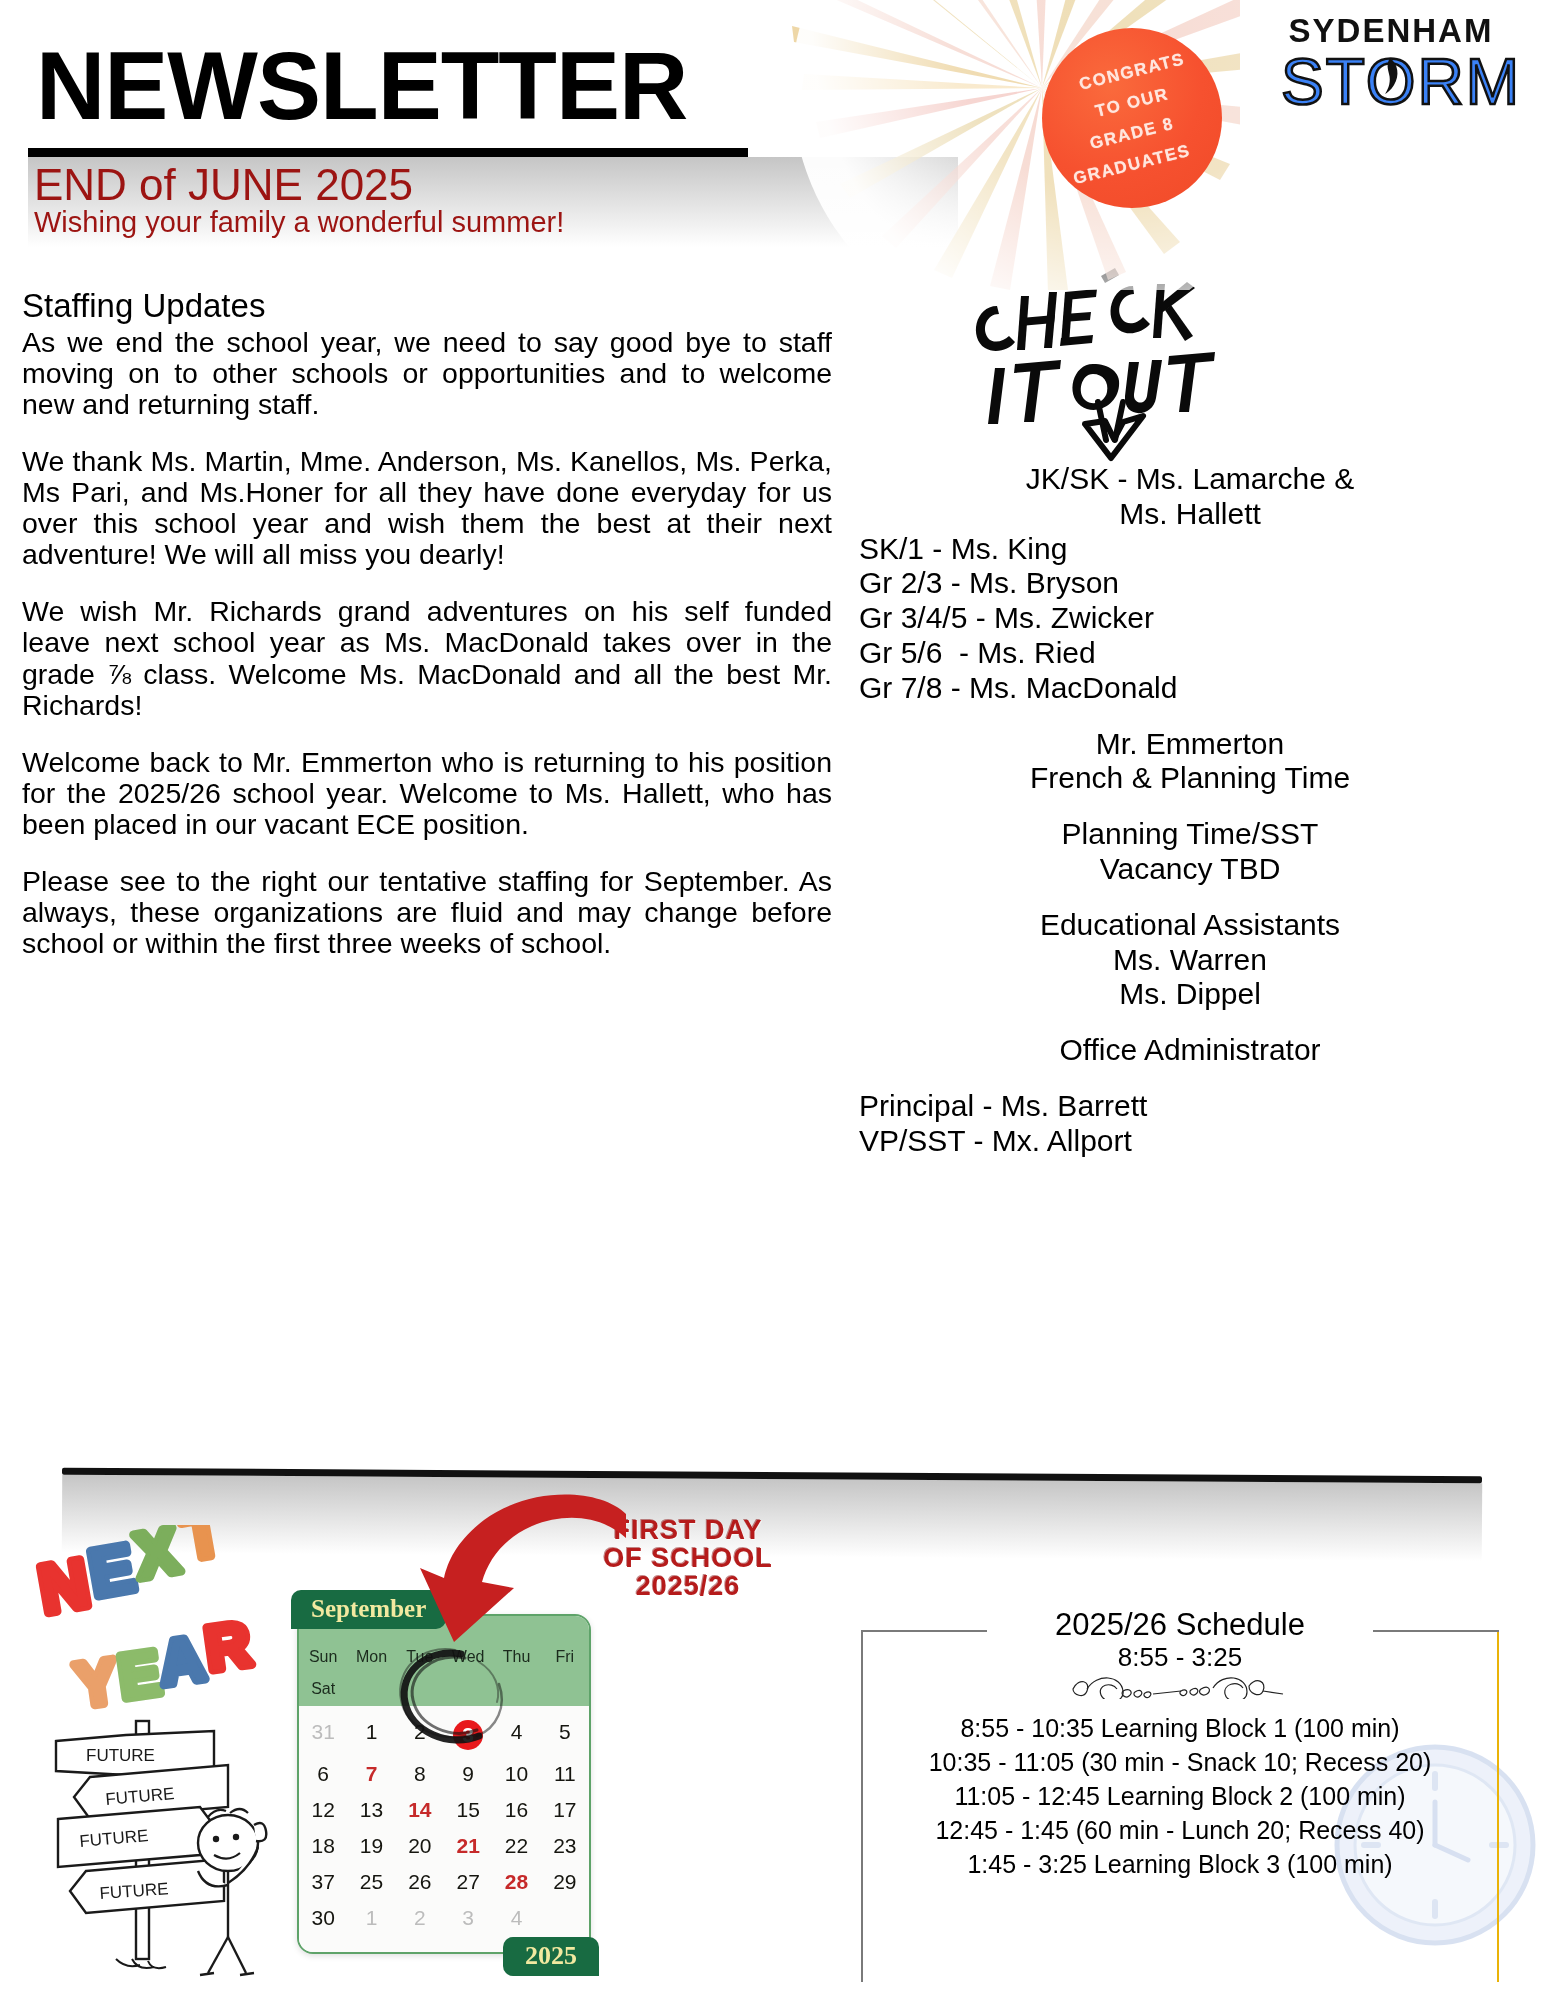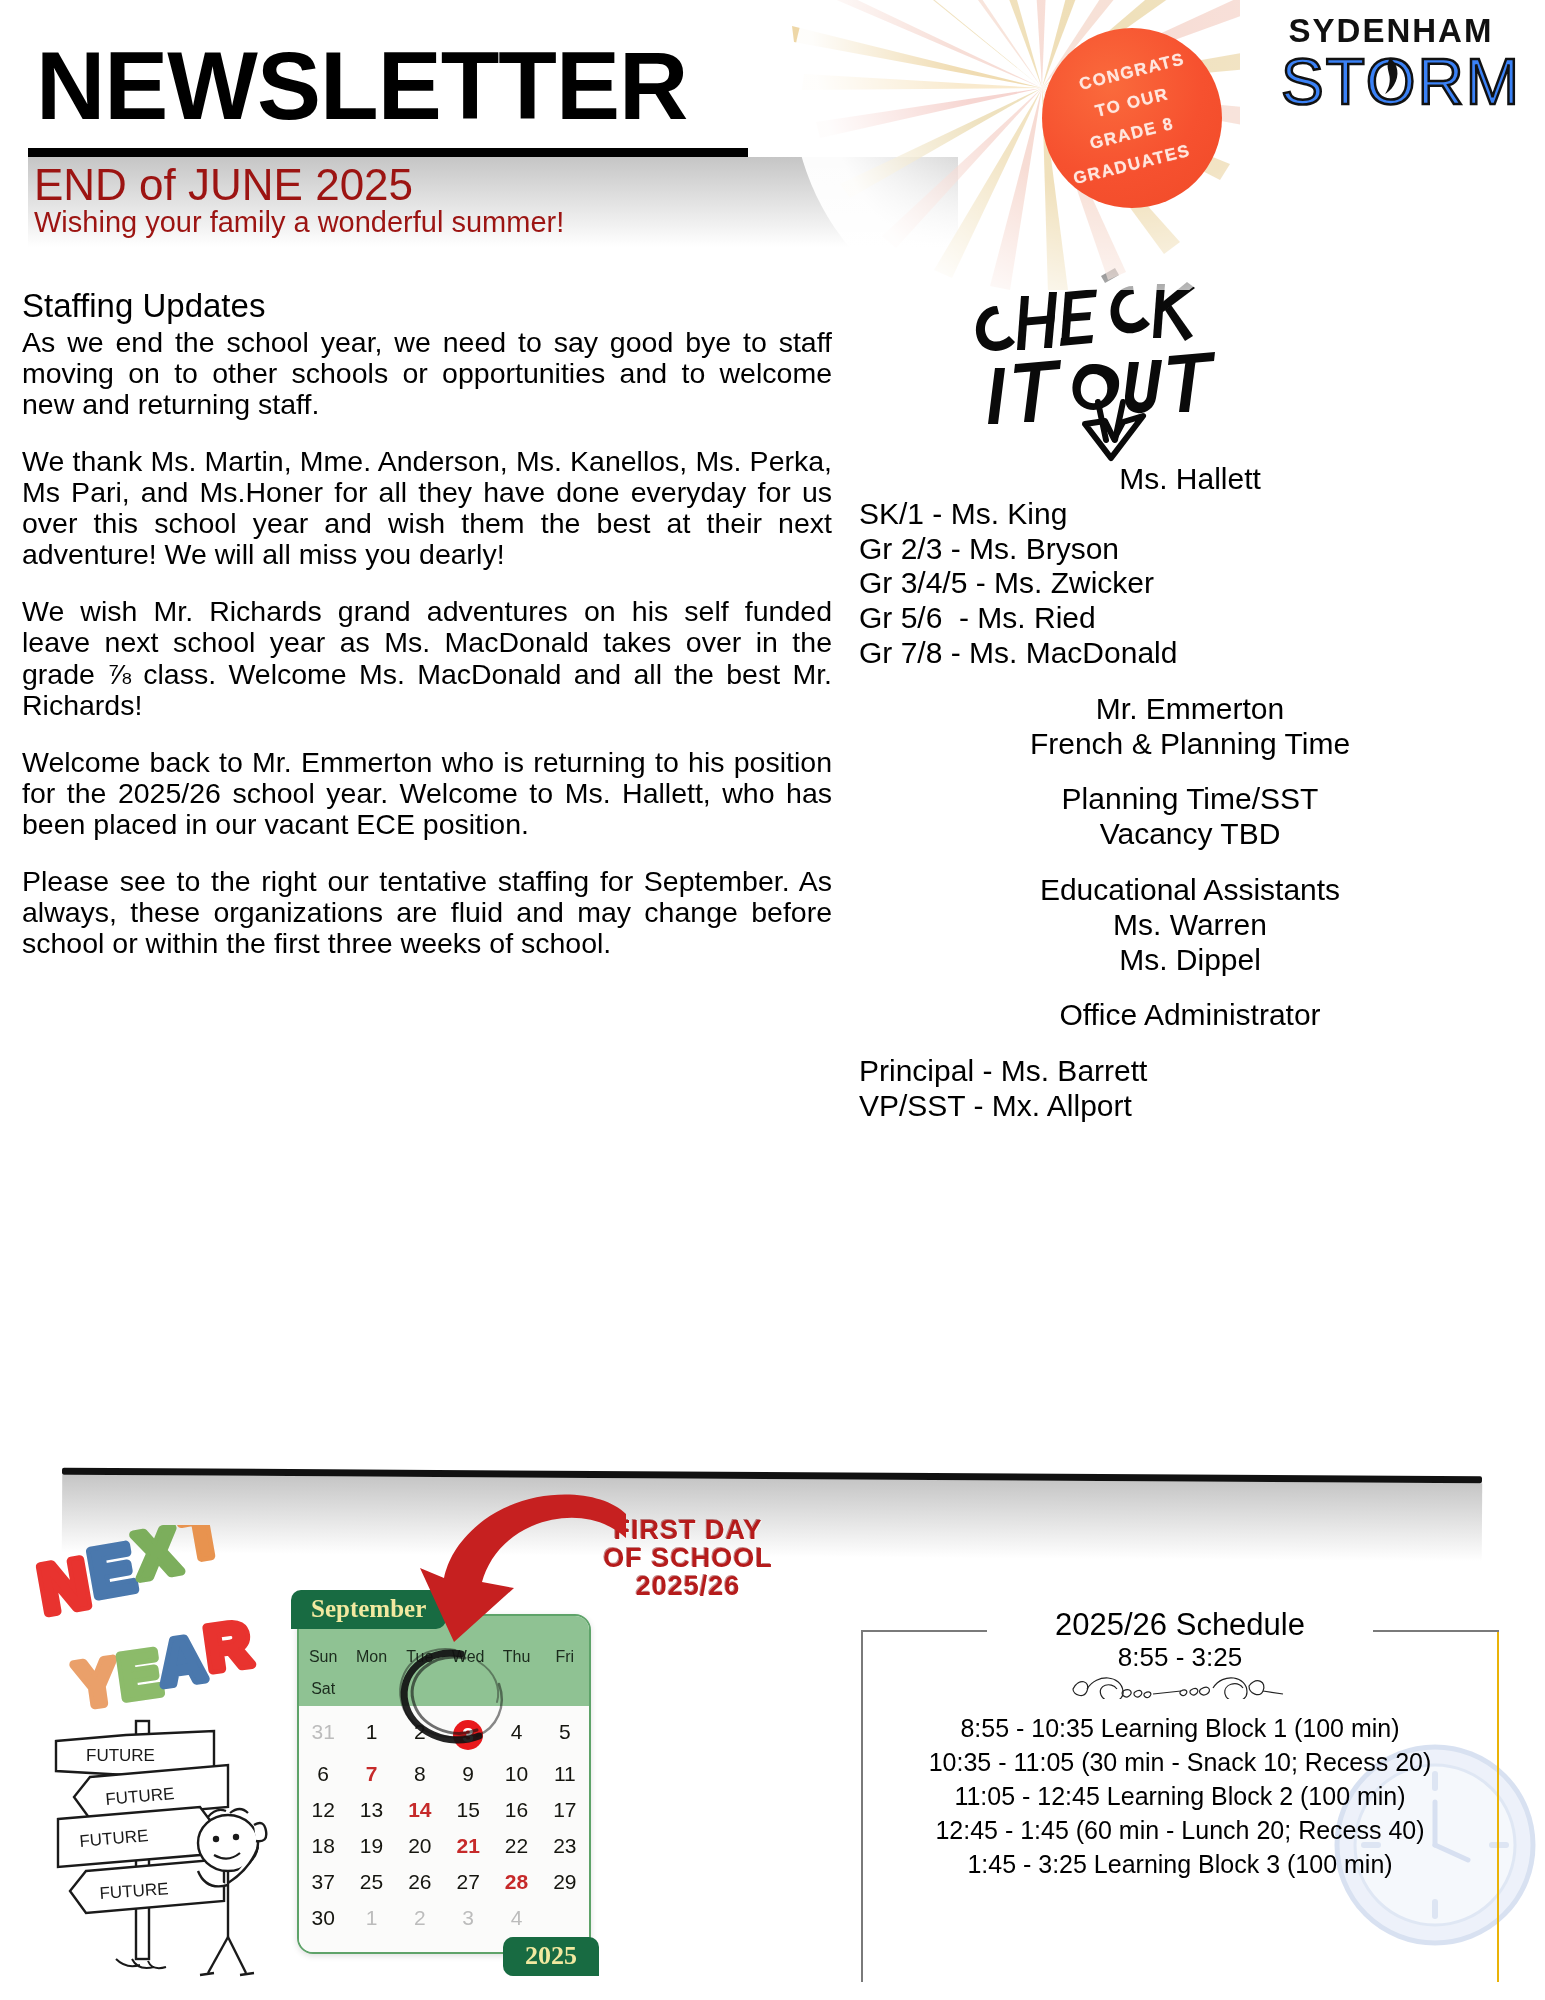--- a/index.html
+++ b/index.html
@@ -454,20 +454,21 @@
 
       <g fill="none" stroke="#0a0a0a" stroke-width="6" stroke-linejoin="round" stroke-linecap="round">
         <path d="M133 140 L141 178 M158 140 L150 178"></path>
         <path d="M120 162 L146 196 L178 154 L158 160 L149 177 L140 159 Z"></path>
       </g>
     </svg>
   </div>
 
   <div id="staff-list">
     <div class="staff-group">
+      <div class="staff-line">JK/SK - Ms. Lamarche &amp;</div>
       <div class="staff-line">Ms. Hallett</div>
       <div class="staff-line" style="text-align:left;padding-left:14px">SK/1 - Ms. King</div>
       <div class="staff-line" style="text-align:left;padding-left:14px">Gr 2/3 - Ms. Bryson</div>
       <div class="staff-line" style="text-align:left;padding-left:14px">Gr 3/4/5 - Ms. Zwicker</div>
       <div class="staff-line" style="text-align:left;padding-left:14px">Gr 5/6  - Ms. Ried</div>
       <div class="staff-line" style="text-align:left;padding-left:14px">Gr 7/8 - Ms. MacDonald</div>
     </div>
     <div class="staff-group">
       <div class="staff-line">Mr. Emmerton</div>
       <div class="staff-line">French &amp; Planning Time</div>

